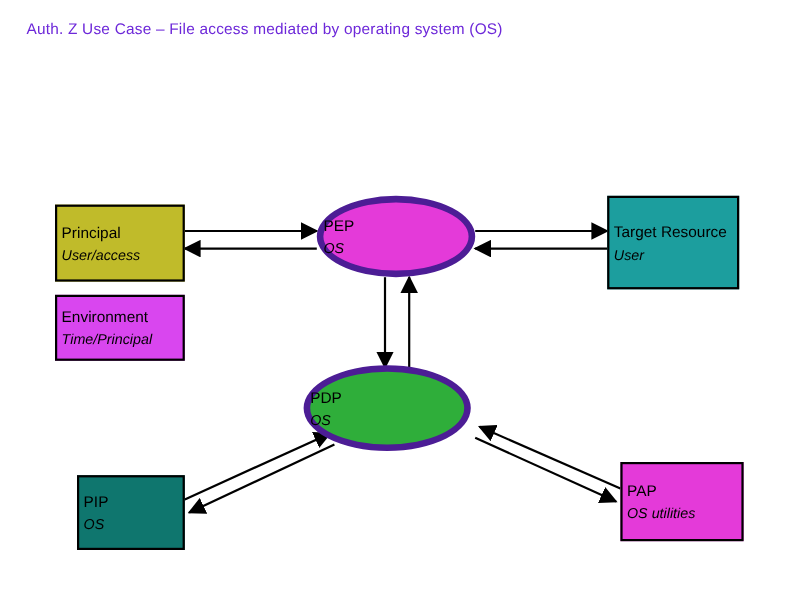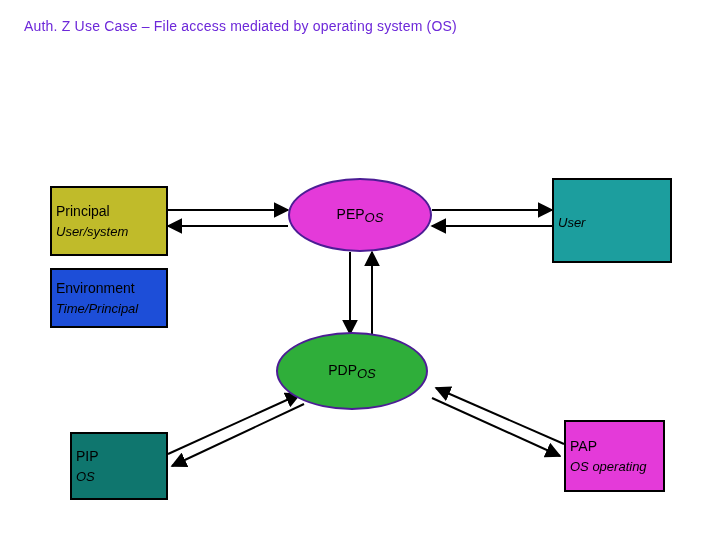--- a/index.html
+++ b/index.html
@@ -40,33 +40,33 @@
     font-size: 13px;
     font-style: italic;
     color: #000;
     margin-top: 4px;
   }
   
   .principal-box { left: 50px; top: 186px; width: 118px; height: 70px; background: #C0BB2A; }
   
   .target-box { left: 552px; top: 178px; width: 120px; height: 85px; background: #1C9E9E; }
   
-  .env-box { left: 50px; top: 268px; width: 118px; height: 60px; background: #1d4ed8; }
+  .env-box { left: 50px; top: 268px; width: 118px; height: 60px; background: #d946ef; }
   
   .pip-box { left: 70px; top: 432px; width: 98px; height: 68px; background: #0f766e; }
   
-  .pap-box { left: 564px; top: 420px; width: 101px; height: 72px; background: #E43AD9; }
+  .pap-box { left: 564px; top: 420px; width: 112px; height: 72px; background: #E43AD9; }
 
   .ellipse {
     position: absolute;
-    border: 2px solid #4c1d95;
+    border: 6px solid #4c1d95;
     border-radius: 50%;
     display: flex;
-    flex-direction: row;
-    align-items: center;
+    flex-direction: column;
+    align-items: flex-start;
     justify-content: center;
     text-align: center;
     box-sizing: border-box;
   }
   .pep-ellipse { left: 288px; top: 178px; width: 144px; height: 74px; background: #E43AD9; }
   .pdp-ellipse { left: 276px; top: 332px; width: 152px; height: 78px; background: #2FAE3A; }
 
   svg.arrows {
     position: absolute;
     left: 0;
@@ -99,43 +99,44 @@
 
   <line x1="168" y1="454" x2="300" y2="394" stroke="#000" stroke-width="2" marker-end="url(#ah)"></line>
   <line x1="304" y1="404" x2="172" y2="466" stroke="#000" stroke-width="2" marker-end="url(#ah)"></line>
 
   <line x1="564" y1="444" x2="436" y2="388" stroke="#000" stroke-width="2" marker-end="url(#ah)"></line>
   <line x1="432" y1="398" x2="560" y2="456" stroke="#000" stroke-width="2" marker-end="url(#ah)"></line>
 </svg>
 
 <div class="box principal-box">
   <div class="label-top">Principal</div>
-  <div class="label-bot">User/system</div>
+  <div class="label-bot">User/access</div>
 </div>
 
 <div class="ellipse pep-ellipse">
   <div class="label-top">PEP</div>
   <div class="label-bot">OS</div>
 </div>
 
 <div class="box target-box">
+  <div class="label-top">Target Resource</div>
   <div class="label-bot">User</div>
 </div>
 
 <div class="box env-box">
   <div class="label-top">Environment</div>
   <div class="label-bot">Time/Principal</div>
 </div>
 
 <div class="ellipse pdp-ellipse">
   <div class="label-top">PDP</div>
   <div class="label-bot">OS</div>
 </div>
 
 <div class="box pip-box">
   <div class="label-top">PIP</div>
   <div class="label-bot">OS</div>
 </div>
 
 <div class="box pap-box">
   <div class="label-top">PAP</div>
-  <div class="label-bot">OS operating</div>
+  <div class="label-bot">OS utilities</div>
 </div>
 
 </body></html>

